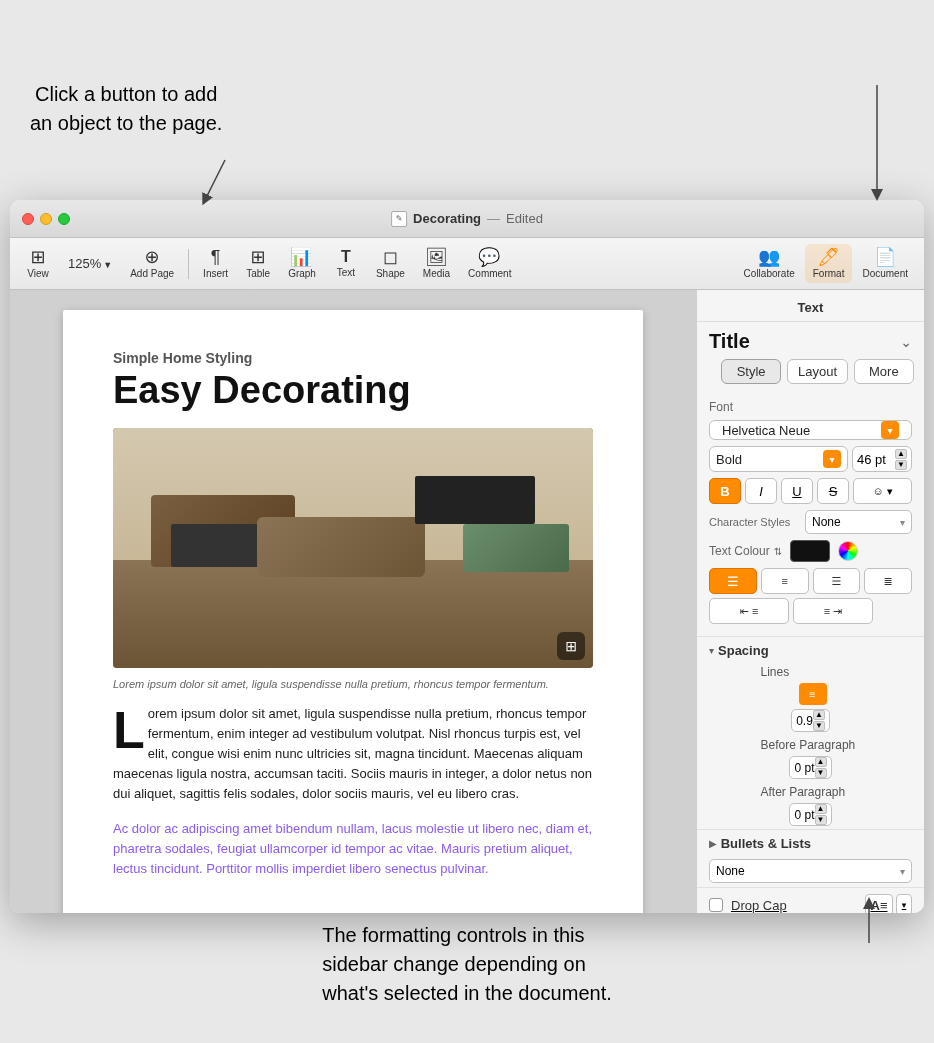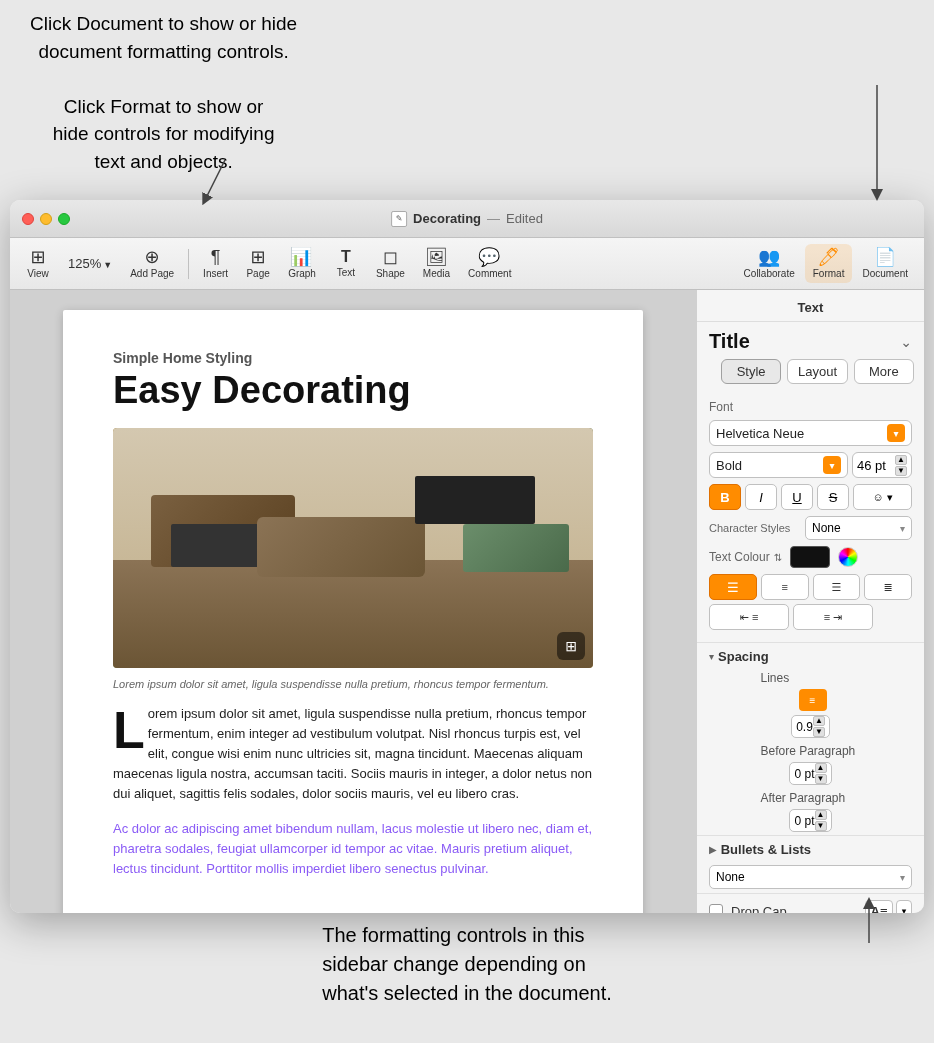--- a/index.html
+++ b/index.html
@@ -328,28 +328,28 @@
       margin-bottom: 6px;
     }
     .sidebar-row {
       display: flex;
       align-items: center;
       margin-bottom: 6px;
       gap: 4px;
     }
     .font-select-box {
       flex: 1;
-      height: 26px;
+      height: 20px;
       background: white;
       border: 1px solid #c0c0c0;
       border-radius: 6px;
       display: flex;
       align-items: center;
       justify-content: space-between;
-      padding: 0 6px;
+      padding: 0 12px;
       font-size: 13px;
       color: #222;
     }
     .font-select-orange {
       width: 18px;
       height: 18px;
       background: #FF8C00;
       border-radius: 4px;
       display: flex;
       align-items: center;
@@ -604,20 +604,21 @@
       color: #888;
     }
 
     
     .drop-cap-row {
       display: flex;
       align-items: center;
       padding: 6px 12px;
       gap: 8px;
       border-top: 1px solid #e0e0e0;
+      text-decoration: underline;
     }
     .drop-cap-checkbox {
       width: 14px;
       height: 14px;
       border: 1px solid #999;
       border-radius: 3px;
       background: white;
     }
     .drop-cap-label {
       font-size: 13px;
@@ -649,27 +650,23 @@
       display: flex;
       align-items: center;
       justify-content: center;
       font-size: 9px;
     }
   </style>
 </head>
 <body>
 
 <div class="annotation-top">
-  <div style="font-size:19px; line-height:1.45; text-align:center; max-width:370px;">
-    <span style="white-space:pre-line;">Click Document to show or hide
-document formatting controls.
-
-Click Format to show or
-hide controls for modifying
-text and objects.</span>
+  <div style="margin-top:70px; font-size:20px; line-height:1.45; text-align:center; max-width:290px;">
+    <span style="white-space:pre-line;">Click a button to add
+an object to the page.</span>
   </div>
 </div>
 
 <svg style="position:absolute; top:155px; left:165px; z-index:12; pointer-events:none;" width="80" height="60">
   <line x1="60" y1="5" x2="40" y2="45" stroke="#444" stroke-width="1.5" marker-end="url(#arrowhead1)"></line>
   <defs>
     <marker id="arrowhead1" markerWidth="8" markerHeight="8" refX="4" refY="4" orient="auto">
       <path d="M0,0 L8,4 L0,8 Z" fill="#444"></path>
     </marker>
   </defs>
@@ -733,21 +730,21 @@
 
     <div class="toolbar-separator"></div>
 
     <div class="toolbar-group">
       <div class="toolbar-item">
         <span class="toolbar-icon">¶</span>
         <span class="toolbar-label">Insert</span>
       </div>
       <div class="toolbar-item">
         <span class="toolbar-icon">⊞</span>
-        <span class="toolbar-label">Page</span>
+        <span class="toolbar-label">Table</span>
       </div>
       <div class="toolbar-item">
         <span class="toolbar-icon">📊</span>
         <span class="toolbar-label">Graph</span>
       </div>
       <div class="toolbar-item">
         <span class="toolbar-icon" style="font-size:16px; font-weight:700;">T</span>
         <span class="toolbar-label">Text</span>
       </div>
       <div class="toolbar-item">

